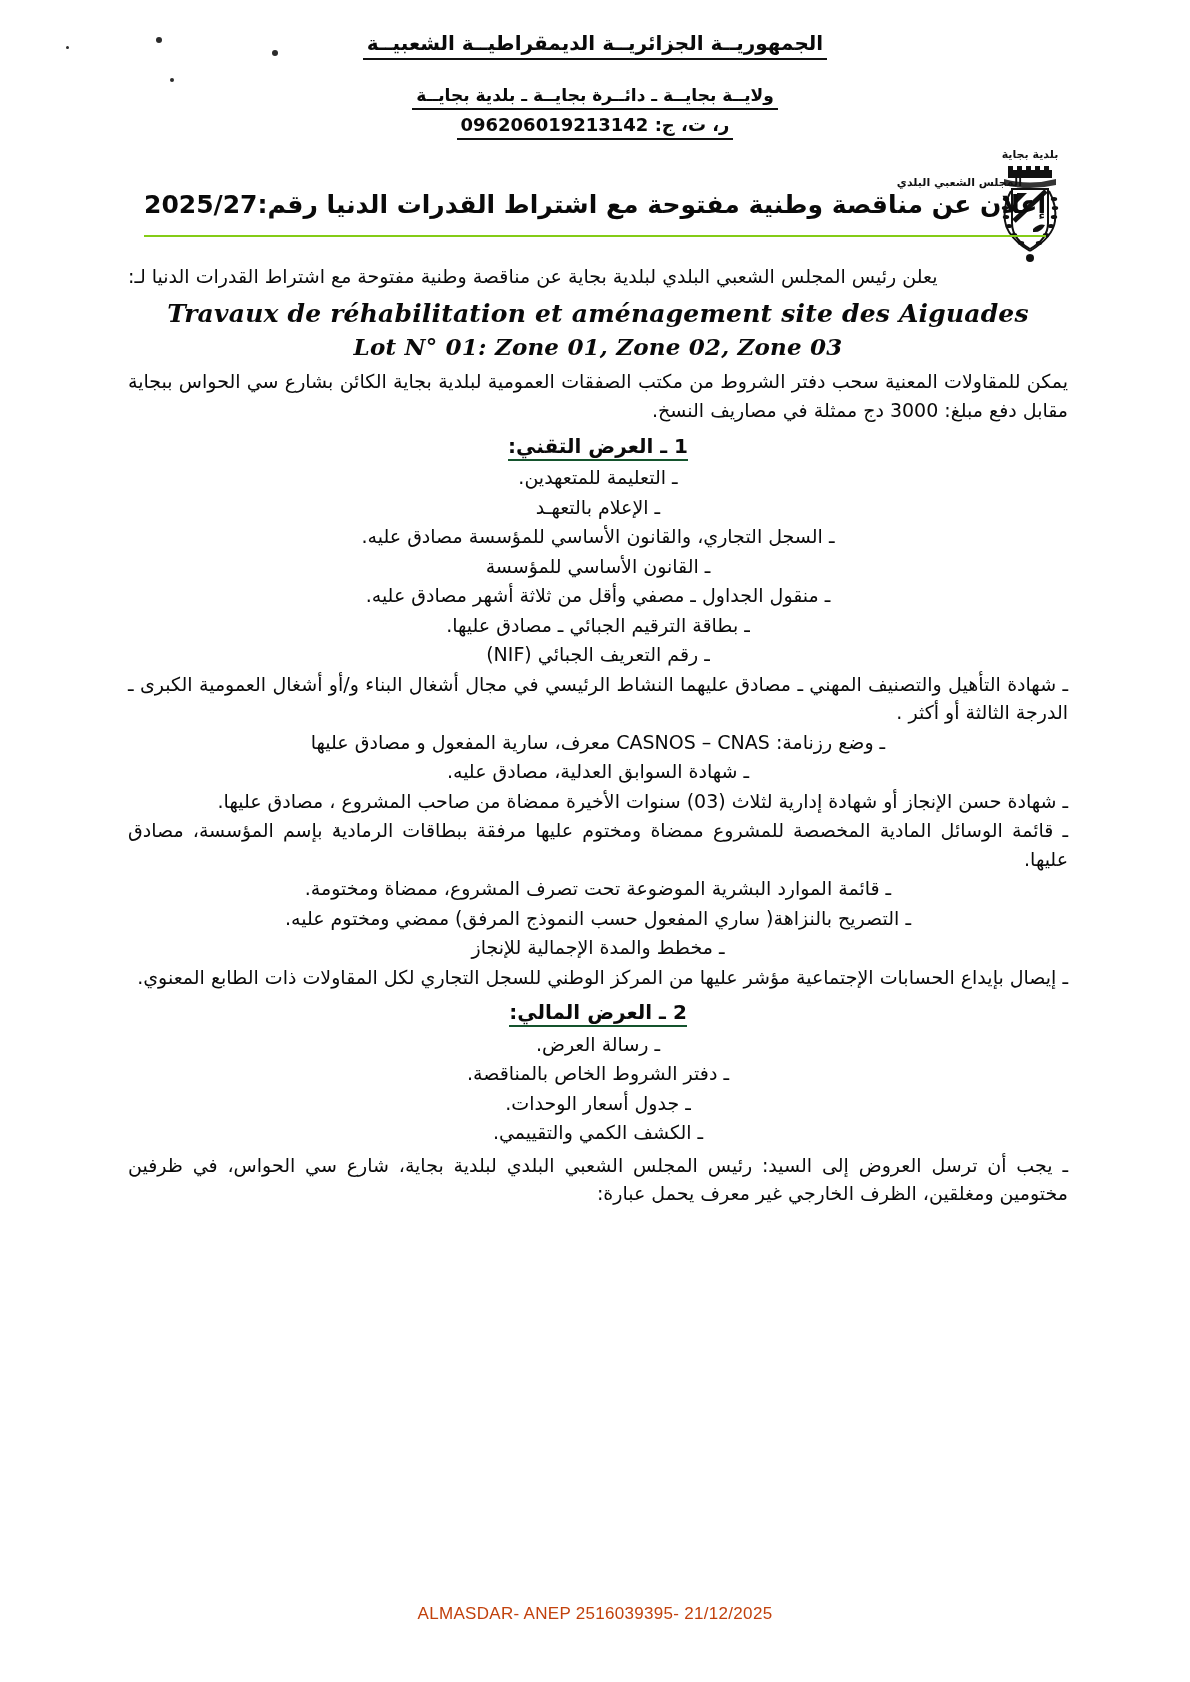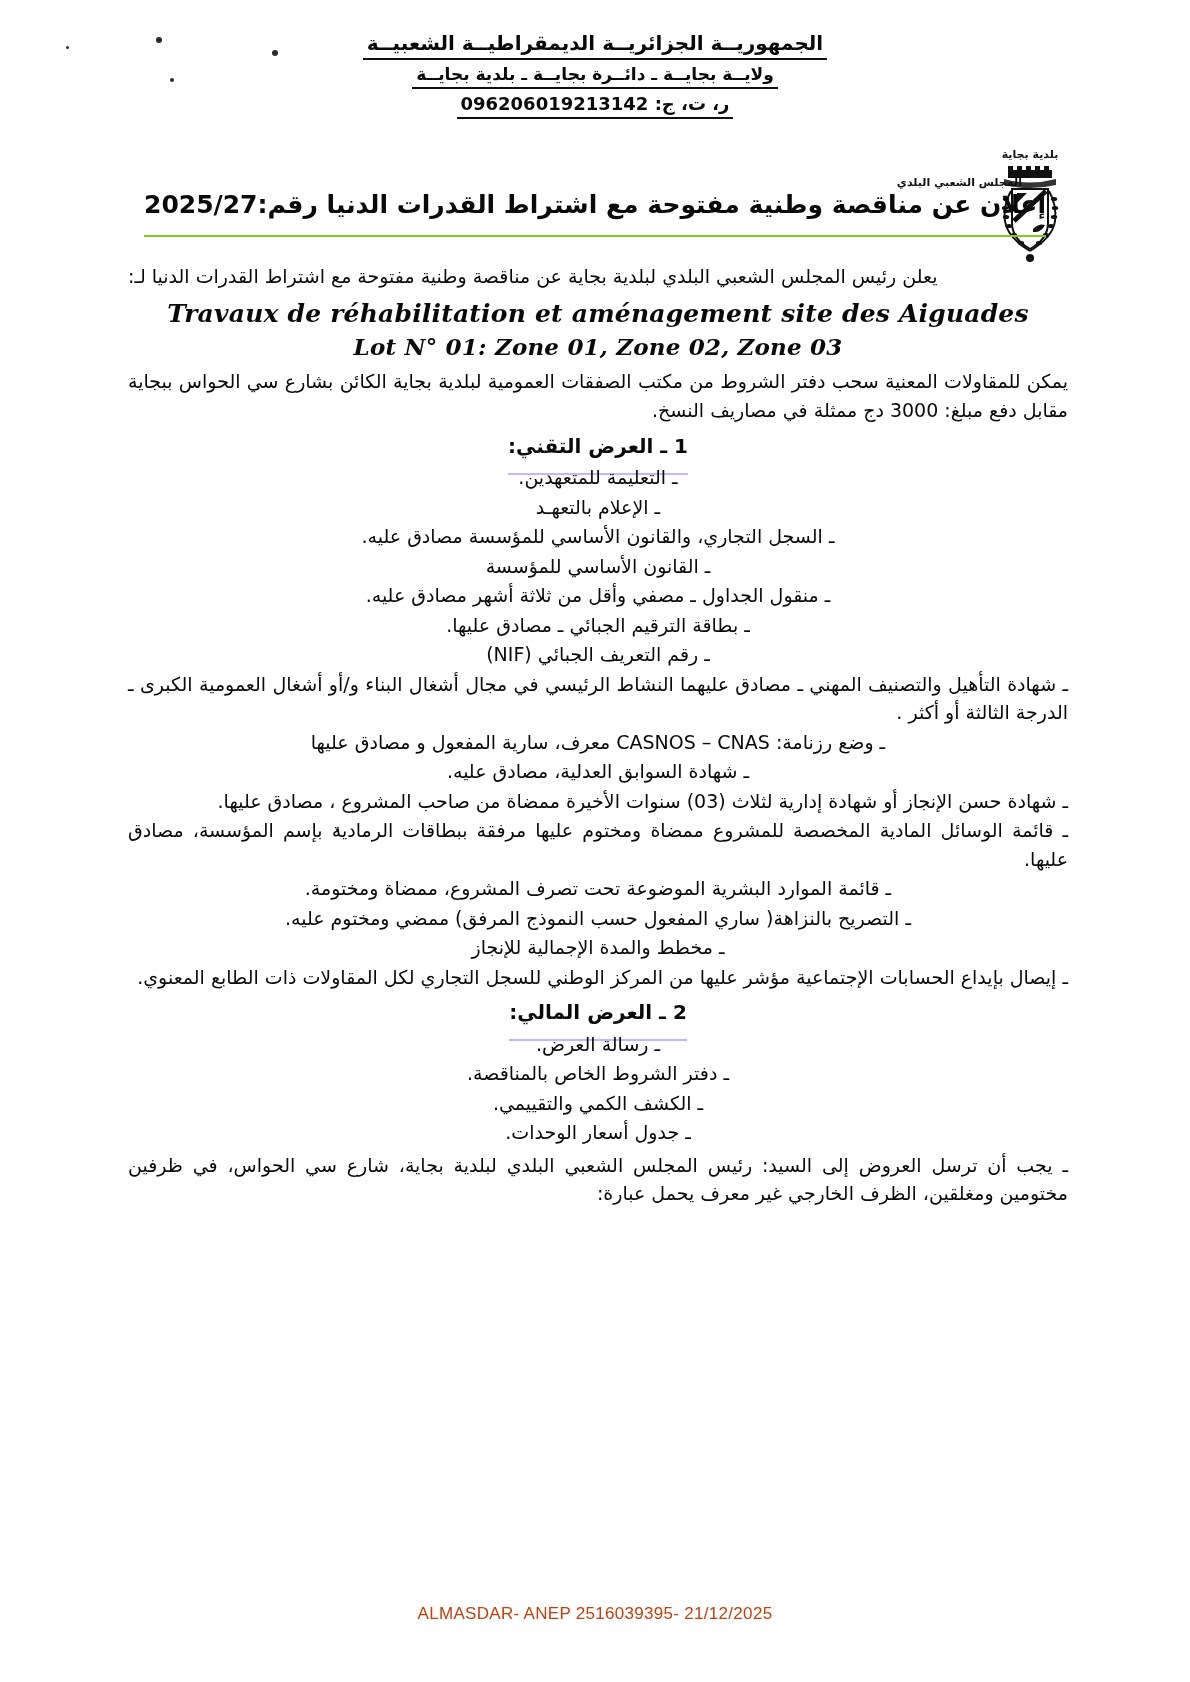--- a/index.html
+++ b/index.html
@@ -41,21 +41,21 @@
     font-family: "DejaVu Sans", sans-serif;
     font-weight: bold;
     font-size: 20px;
     letter-spacing: 1px;
     line-height: 1.35;
     display: inline-block;
     border-bottom: 2px solid #111;
     padding: 0 4px 1px 4px;
     margin-bottom: 3px;
   }
-  .hdr-line.l2 { font-size: 17px; }
+  .hdr-line.l2 { font-size: 17px; margin-top: 21px; }
   .hdr-line.l3 {
     font-size: 18px;
     font-weight: bold;
     letter-spacing: 0.5px;
   }
 
   
   .emblem-wrap {
     position: absolute;
     top: 148px;
@@ -147,22 +147,22 @@
     text-align-last: right;
   }
 
   .section-head {
     text-align: center;
     font-weight: bold;
     font-size: 20px;
     margin: 6px 0 2px 0;
   }
   .section-head span {
-    border-bottom: 2px solid #c4b5fd;
-    padding-bottom: 15px;
+    border-bottom: 2px solid #14532d;
+    padding-bottom: 1px;
   }
 
   ul.items {
     list-style: none;
     margin: 0;
     padding: 0;
   }
   ul.items li {
     margin: 0 0 1px 0;
     font-size: 19px;
@@ -289,22 +289,22 @@
       <li class="short">ـ مخطط والمدة الإجمالية للإنجاز</li>
       <li class="wide">ـ إيصال بإيداع الحسابات الإجتماعية مؤشر عليها من المركز الوطني للسجل التجاري لكل المقاولات ذات الطابع المعنوي.</li>
     </ul>
 
     <div class="section-head">
       <span>2 ـ العرض المالي:</span>
     </div>
     <ul class="items">
       <li class="short">ـ رسالة العرض.</li>
       <li class="short">ـ دفتر الشروط الخاص بالمناقصة.</li>
+      <li class="short">ـ جدول أسعار الوحدات.</li>
       <li class="short">ـ الكشف الكمي والتقييمي.</li>
-      <li class="short">ـ جدول أسعار الوحدات.</li>
     </ul>
 
     <p class="closing">ـ يجب أن ترسل العروض إلى السيد: رئيس المجلس الشعبي البلدي لبلدية بجاية، شارع سي الحواس، في ظرفين مختومين ومغلقين، الظرف الخارجي غير معرف يحمل عبارة:</p>
   </div>
 
   <div class="footer">ALMASDAR- ANEP 2516039395- 21/12/2025</div>
 
 </div>
 
 </body></html>

